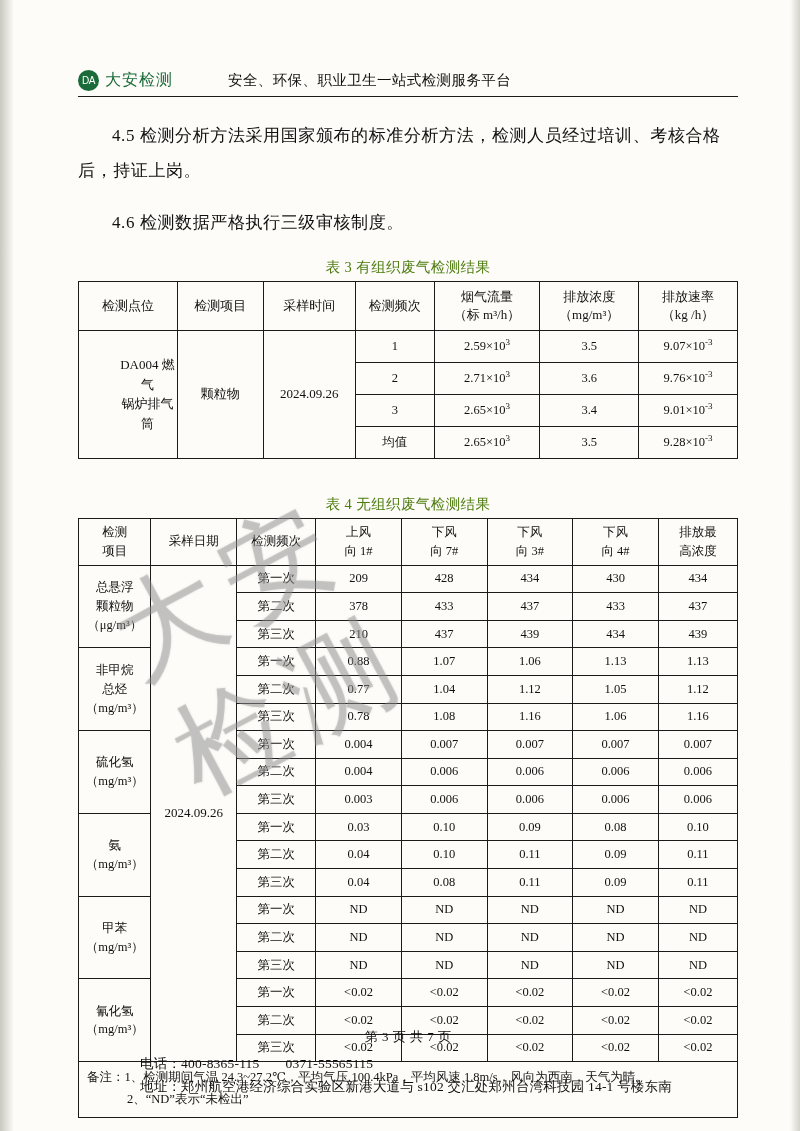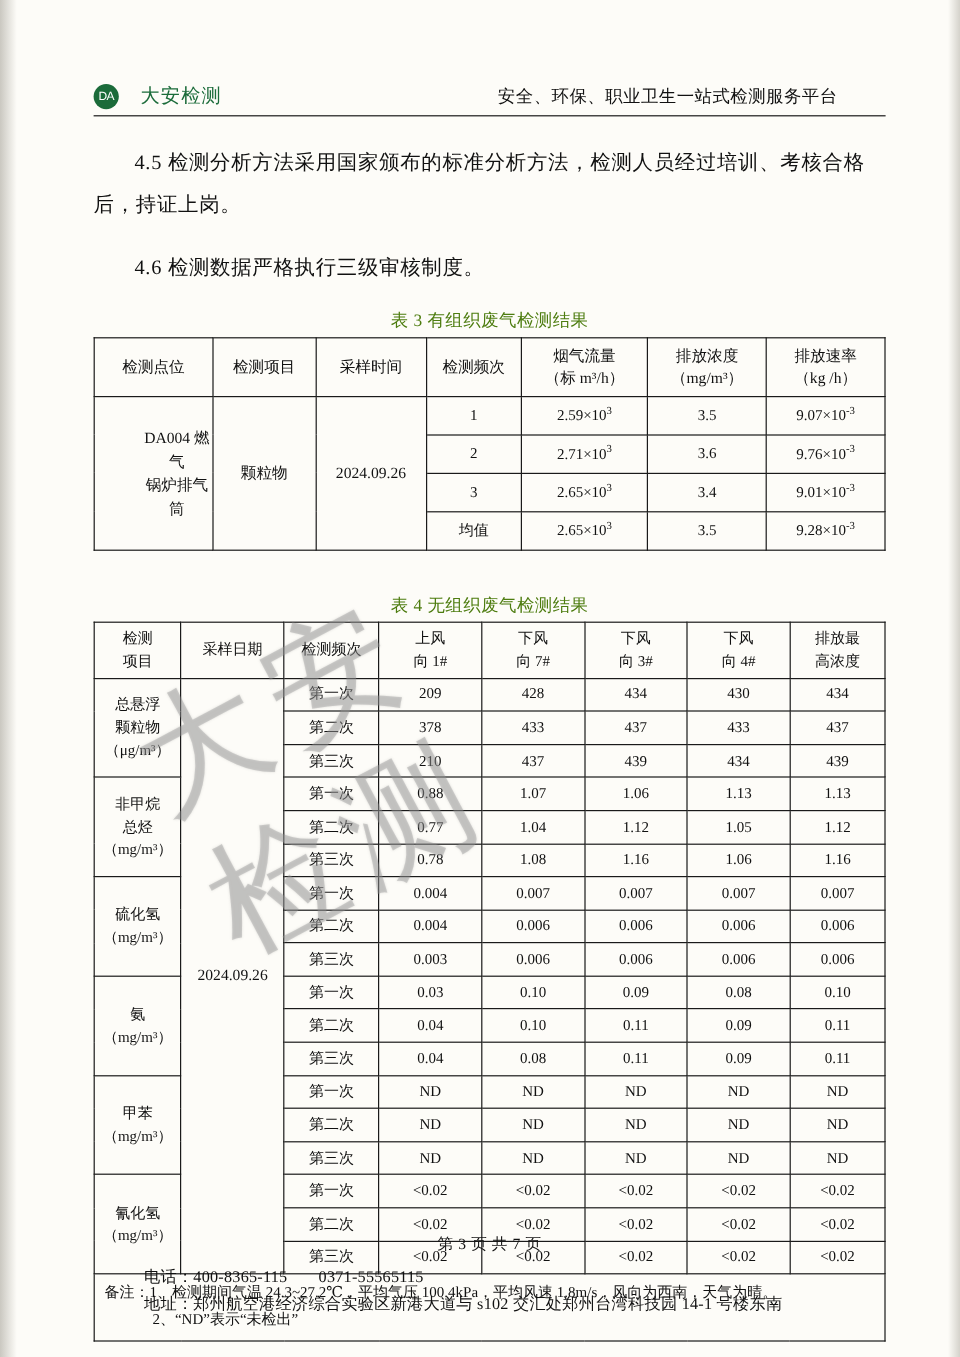--- a/index.html
+++ b/index.html
@@ -48,21 +48,21 @@
   .doc-header {
     display: flex;
     align-items: center;
     border-bottom: 1.6px solid #1a1a1a;
     padding-bottom: 5px;
     margin-bottom: 22px;
   }
   .logo-wrap {
     display: flex;
     align-items: center;
-    gap: 18px;
+    gap: 6px;
     min-width: 150px;
   }
   .logo-mark {
     width: 21px; height: 21px;
     border-radius: 50%;
     background: #1b6b3a;
     color: #fff;
     font-size: 10px;
     font-family: "Liberation Sans", sans-serif;
     display: flex;
@@ -71,21 +71,21 @@
     letter-spacing: -0.5px;
   }
   .logo-text {
     font-size: 16px;
     color: #1b6b3a;
     font-family: Liberation Mono, monospace;
     letter-spacing: 1px;
   }
   .header-slogan {
     flex: 1;
-    text-align: right;
+    text-align: left;
     font-size: 14.5px;
     color: #111;
     letter-spacing: 0.4px;
     padding-right: 40px;
   }
 
   
   .para {
     font-size: 17px;
     line-height: 2.05;
@@ -170,21 +170,21 @@
     text-align: center;
     font-size: 13px;
     color: #111;
     margin-bottom: 6px;
     letter-spacing: 0.5px;
   }
   .footer-line {
     font-size: 13.5px;
     color: #111;
     line-height: 1.75;
-    padding-left: 42px;
+    padding-left: 62px;
     letter-spacing: 0.2px;
   }
   .footer-gap { display: inline-block; width: 26px; }
 </style>
 </head>
 <body>
 
 <div class="page">
 
   <div class="watermark">

